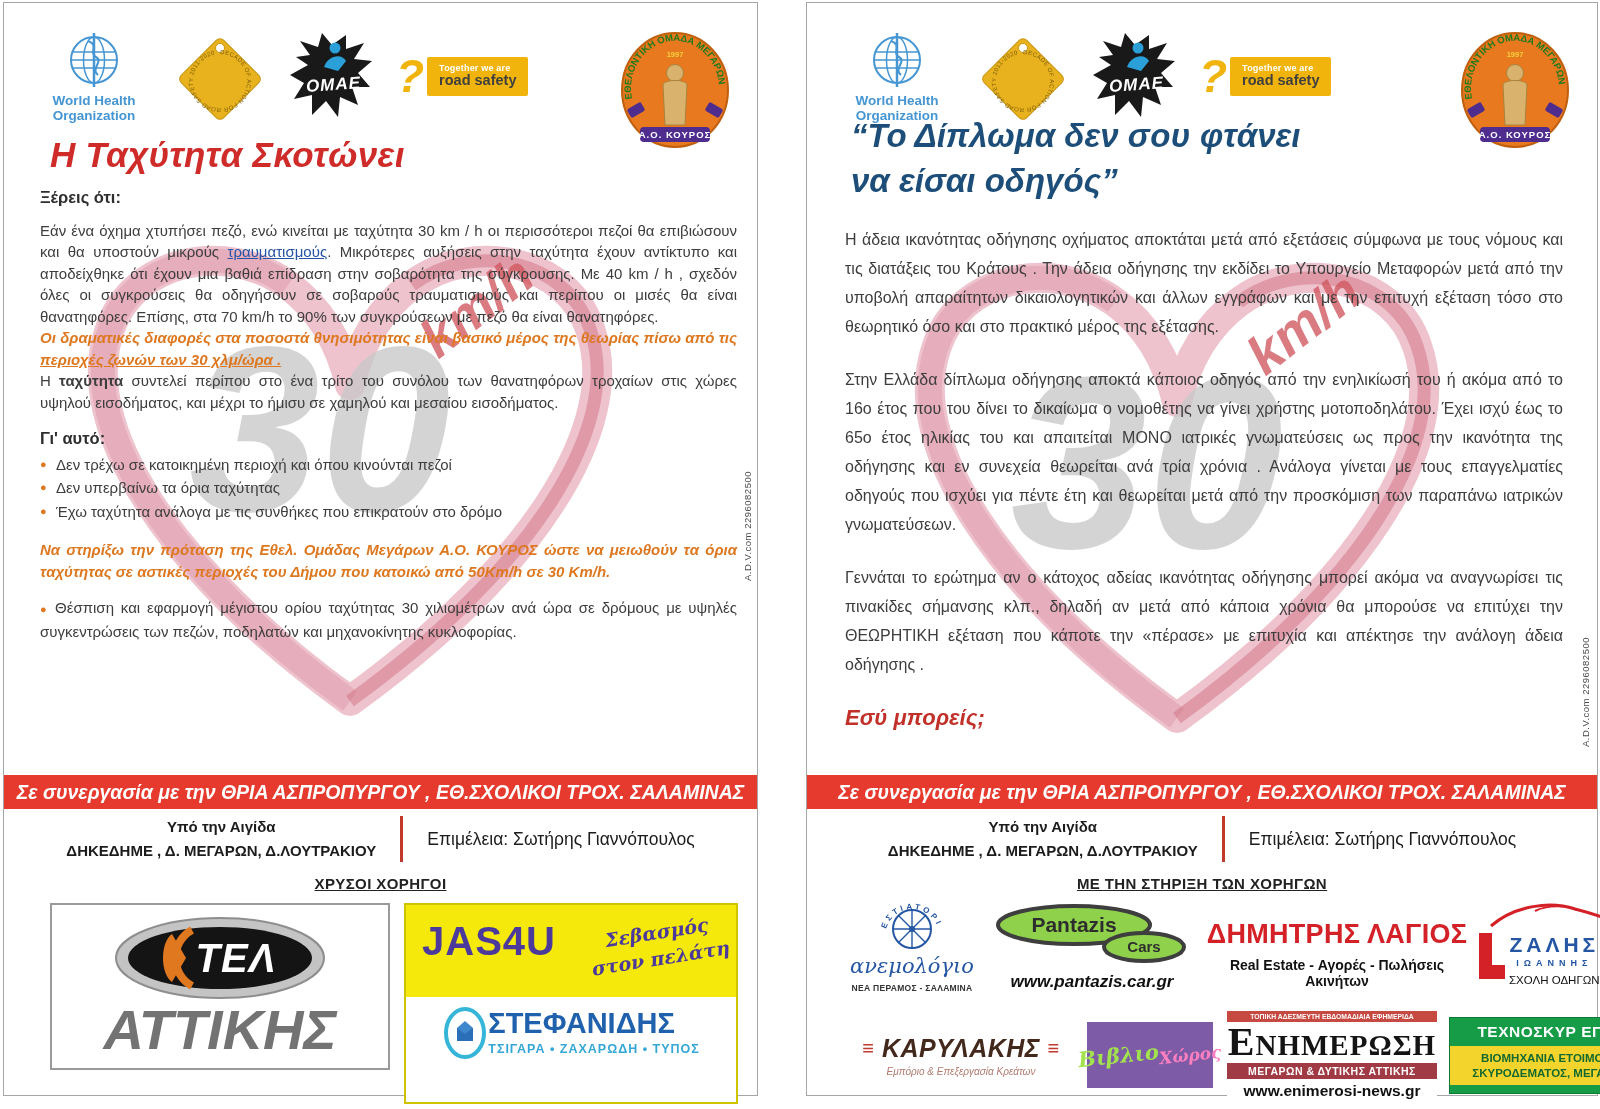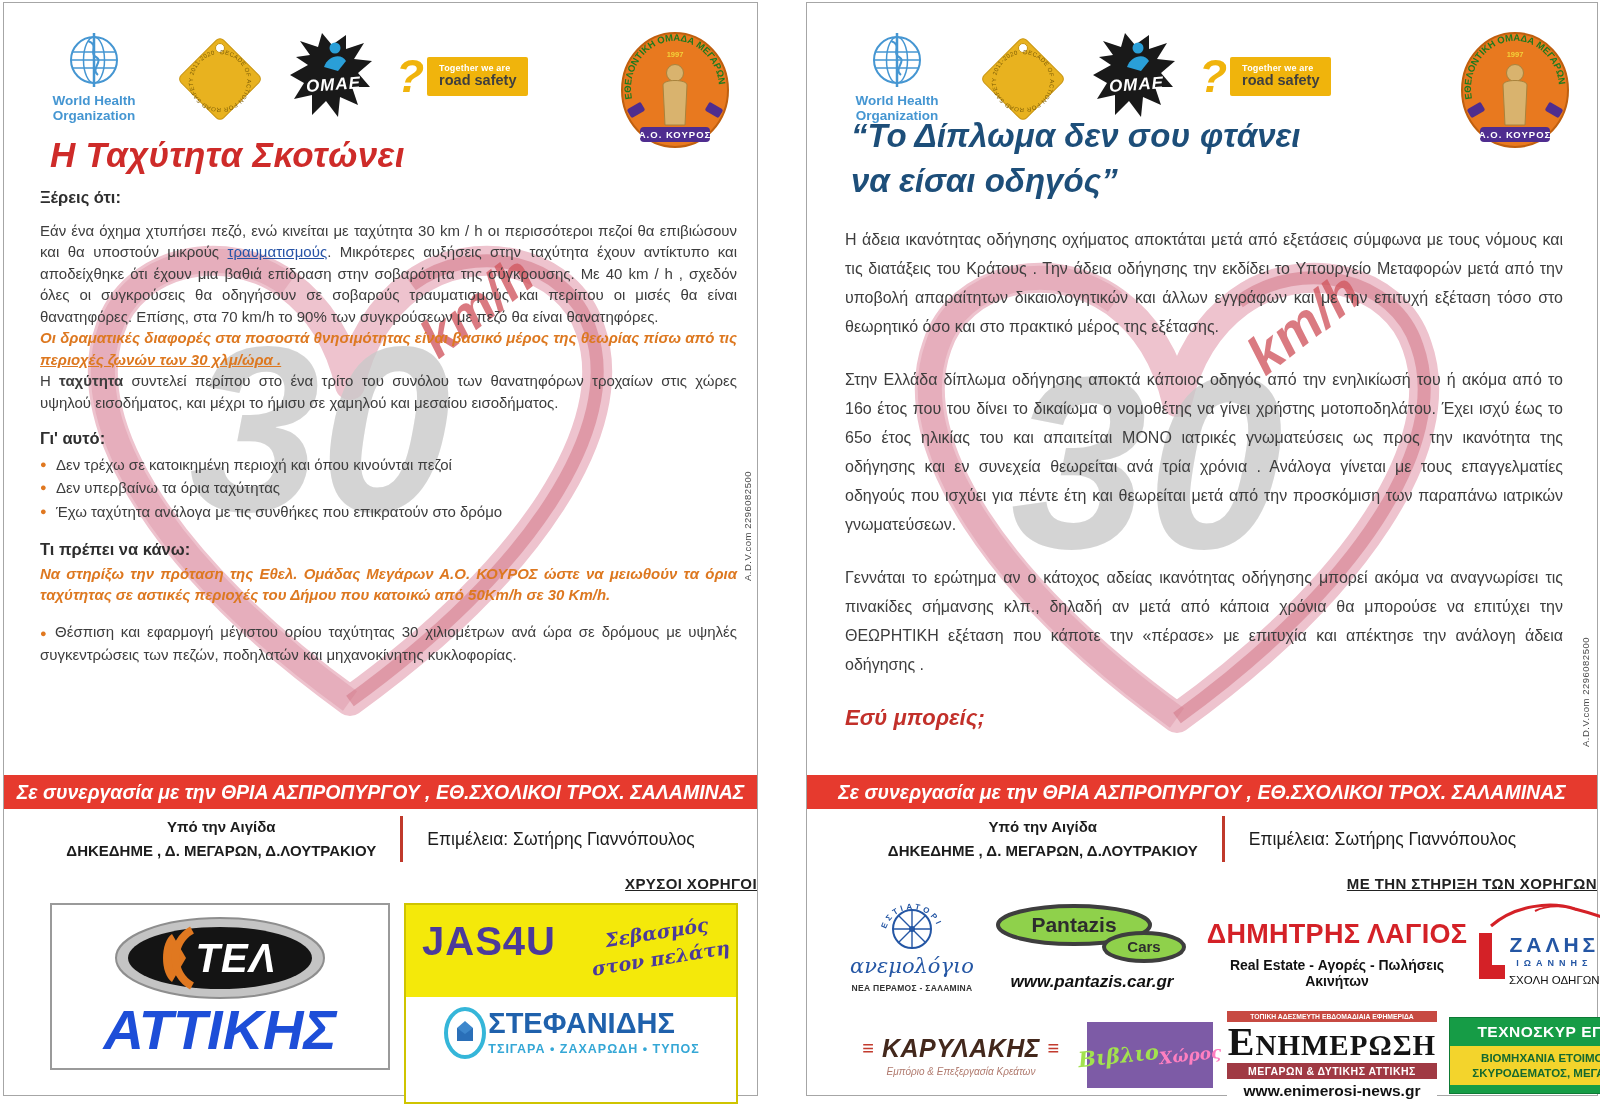--- a/index.html
+++ b/index.html
@@ -57,27 +57,27 @@
   .cta{color:#c2302a;font-weight:bold;font-style:italic;font-size:22px;margin-top:2px;text-align:left;}
 
   
   .redbar{position:absolute;left:0;right:0;top:772px;height:34px;background:#e63a2e;display:flex;
           align-items:center;justify-content:center;z-index:3;}
   .redbar span{color:#fff;font-weight:bold;font-style:italic;font-size:19.5px;}
   .footer{position:absolute;left:0;right:0;top:812px;display:flex;align-items:center;justify-content:center;z-index:2;}
   .aegis{text-align:center;font-weight:bold;font-size:15px;color:#1c1c1c;line-height:24px;}
   .fdiv{width:3px;height:46px;background:#c0392b;margin:0 24px;flex:none;}
   .curator{font-size:17.5px;color:#1c1c1c;}
-  .sp-head{position:absolute;left:0;right:0;top:872px;text-align:right;font-weight:bold;font-size:15px;
+  .sp-head{position:absolute;left:0;right:0;top:872px;text-align:center;font-weight:bold;font-size:15px;
            text-decoration:underline;letter-spacing:.4px;color:#222;z-index:2;}
 
   
   .ktel{position:absolute;left:46px;top:900px;width:340px;height:167px;border:2px solid #9a9a9a;box-sizing:border-box;
         background:#fff;display:flex;flex-direction:column;align-items:center;justify-content:center;z-index:2;}
-  .ktel-name{font-size:56px;font-weight:bold;font-style:italic;color:#1d4ed8;line-height:1;margin-top:2px;}
+  .ktel-name{font-size:56px;font-weight:bold;font-style:italic;color:#737373;line-height:1;margin-top:2px;}
   .jas{position:absolute;left:400px;top:900px;width:334px;height:201px;border:2px solid #cfc400;box-sizing:border-box;background:#fff;z-index:2;}
   .jas-top{height:92px;background:#f4e90a;position:relative;}
   .jas-name{position:absolute;left:16px;top:14px;font-size:40px;font-weight:900;color:#4b3a9b;letter-spacing:1px;}
   .jas-slogan{position:absolute;right:8px;top:14px;transform:rotate(-9deg);color:#4b3a9b;font-weight:bold;
               font-style:italic;font-size:19px;text-align:center;line-height:26px;font-family:"DejaVu Serif",serif;}
   .jas-bottom{height:71px;display:flex;align-items:center;justify-content:center;}
   .stef-name{color:#1f61ac;font-weight:bold;font-size:29px;line-height:1;}
   .stef-sub{color:#35a7d6;font-weight:bold;font-size:12.5px;letter-spacing:1px;margin-top:4px;}
 
   
@@ -205,21 +205,20 @@
     <p class="or"><span>Οι δραματικές διαφορές στα ποσοστά θνησιμότητας είναι βασικό μέρος της θεωρίας πίσω από τις </span><span class="or-u">περιοχές ζωνών των 30 χλμ/ώρα .</span></p>
     <p><span>Η </span><b>ταχύτητα</b><span> συντελεί περίπου στο ένα τρίτο του συνόλου των θανατηφόρων τροχαίων στις χώρες υψηλού εισοδήματος, και μέχρι το ήμισυ σε χαμηλού και μεσαίου εισοδήματος.</span></p>
     <div class="sp14"></div>
     <h3 style="margin-bottom:4px;">Γι' αυτό:</h3>
     <ul class="blt">
       <li>Δεν τρέχω σε κατοικημένη περιοχή και όπου κινούνται πεζοί</li>
       <li>Δεν υπερβαίνω τα όρια ταχύτητας</li>
       <li>Έχω ταχύτητα ανάλογα με τις συνθήκες που επικρατούν στο δρόμο</li>
     </ul>
     <div class="sp14"></div>
-    <h3 class="h-todo">Τι πρέπει να κάνω:</h3>
     <p class="or">Να στηρίξω την πρόταση της Εθελ. Ομάδας Μεγάρων Α.Ο. ΚΟΥΡΟΣ ώστε να μειωθούν τα όρια ταχύτητας   σε αστικές περιοχές του Δήμου   που κατοικώ από 50Km/h σε 30 Km/h.</p>
     <div class="sp14"></div>
     <p class="final"><span>Θέσπιση και εφαρμογή μέγιστου ορίου ταχύτητας 30 χιλιομέτρων ανά ώρα σε δρόμους με υψηλές συγκεντρώσεις των πεζών, ποδηλατών και μηχανοκίνητης κυκλοφορίας.</span></p>
   </div>
 
   <div class="redbar">
     <span>Σε συνεργασία με την ΘΡΙΑ ΑΣΠΡΟΠΥΡΓΟΥ , ΕΘ.ΣΧΟΛΙΚΟΙ ΤΡΟΧ. ΣΑΛΑΜΙΝΑΣ</span>
   </div>
 
   <div class="footer">

